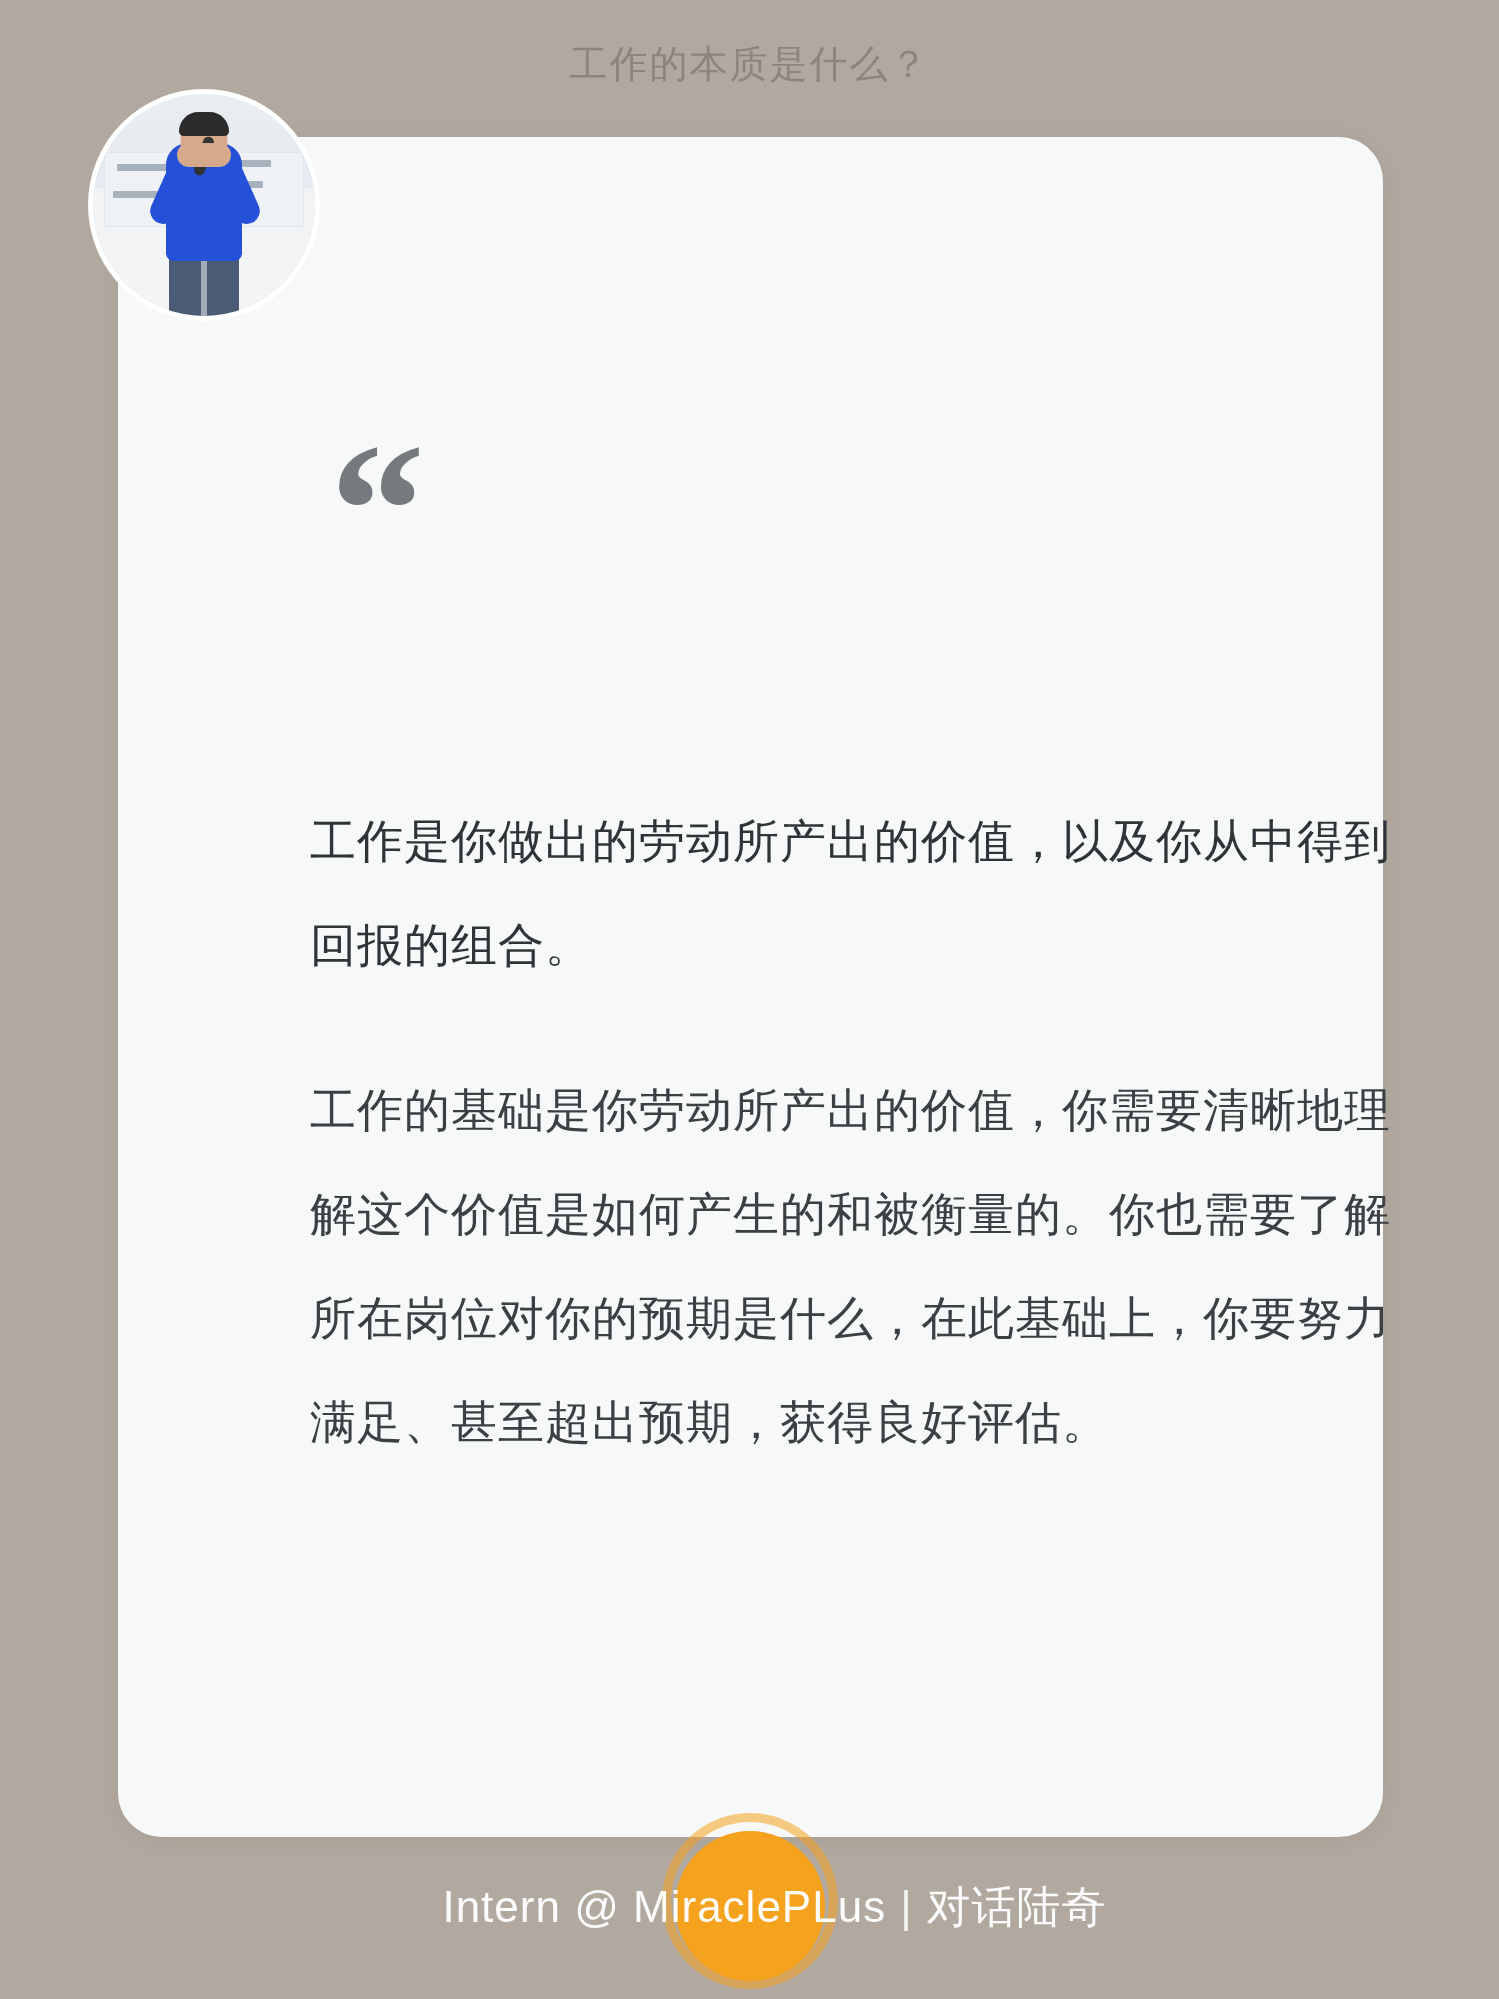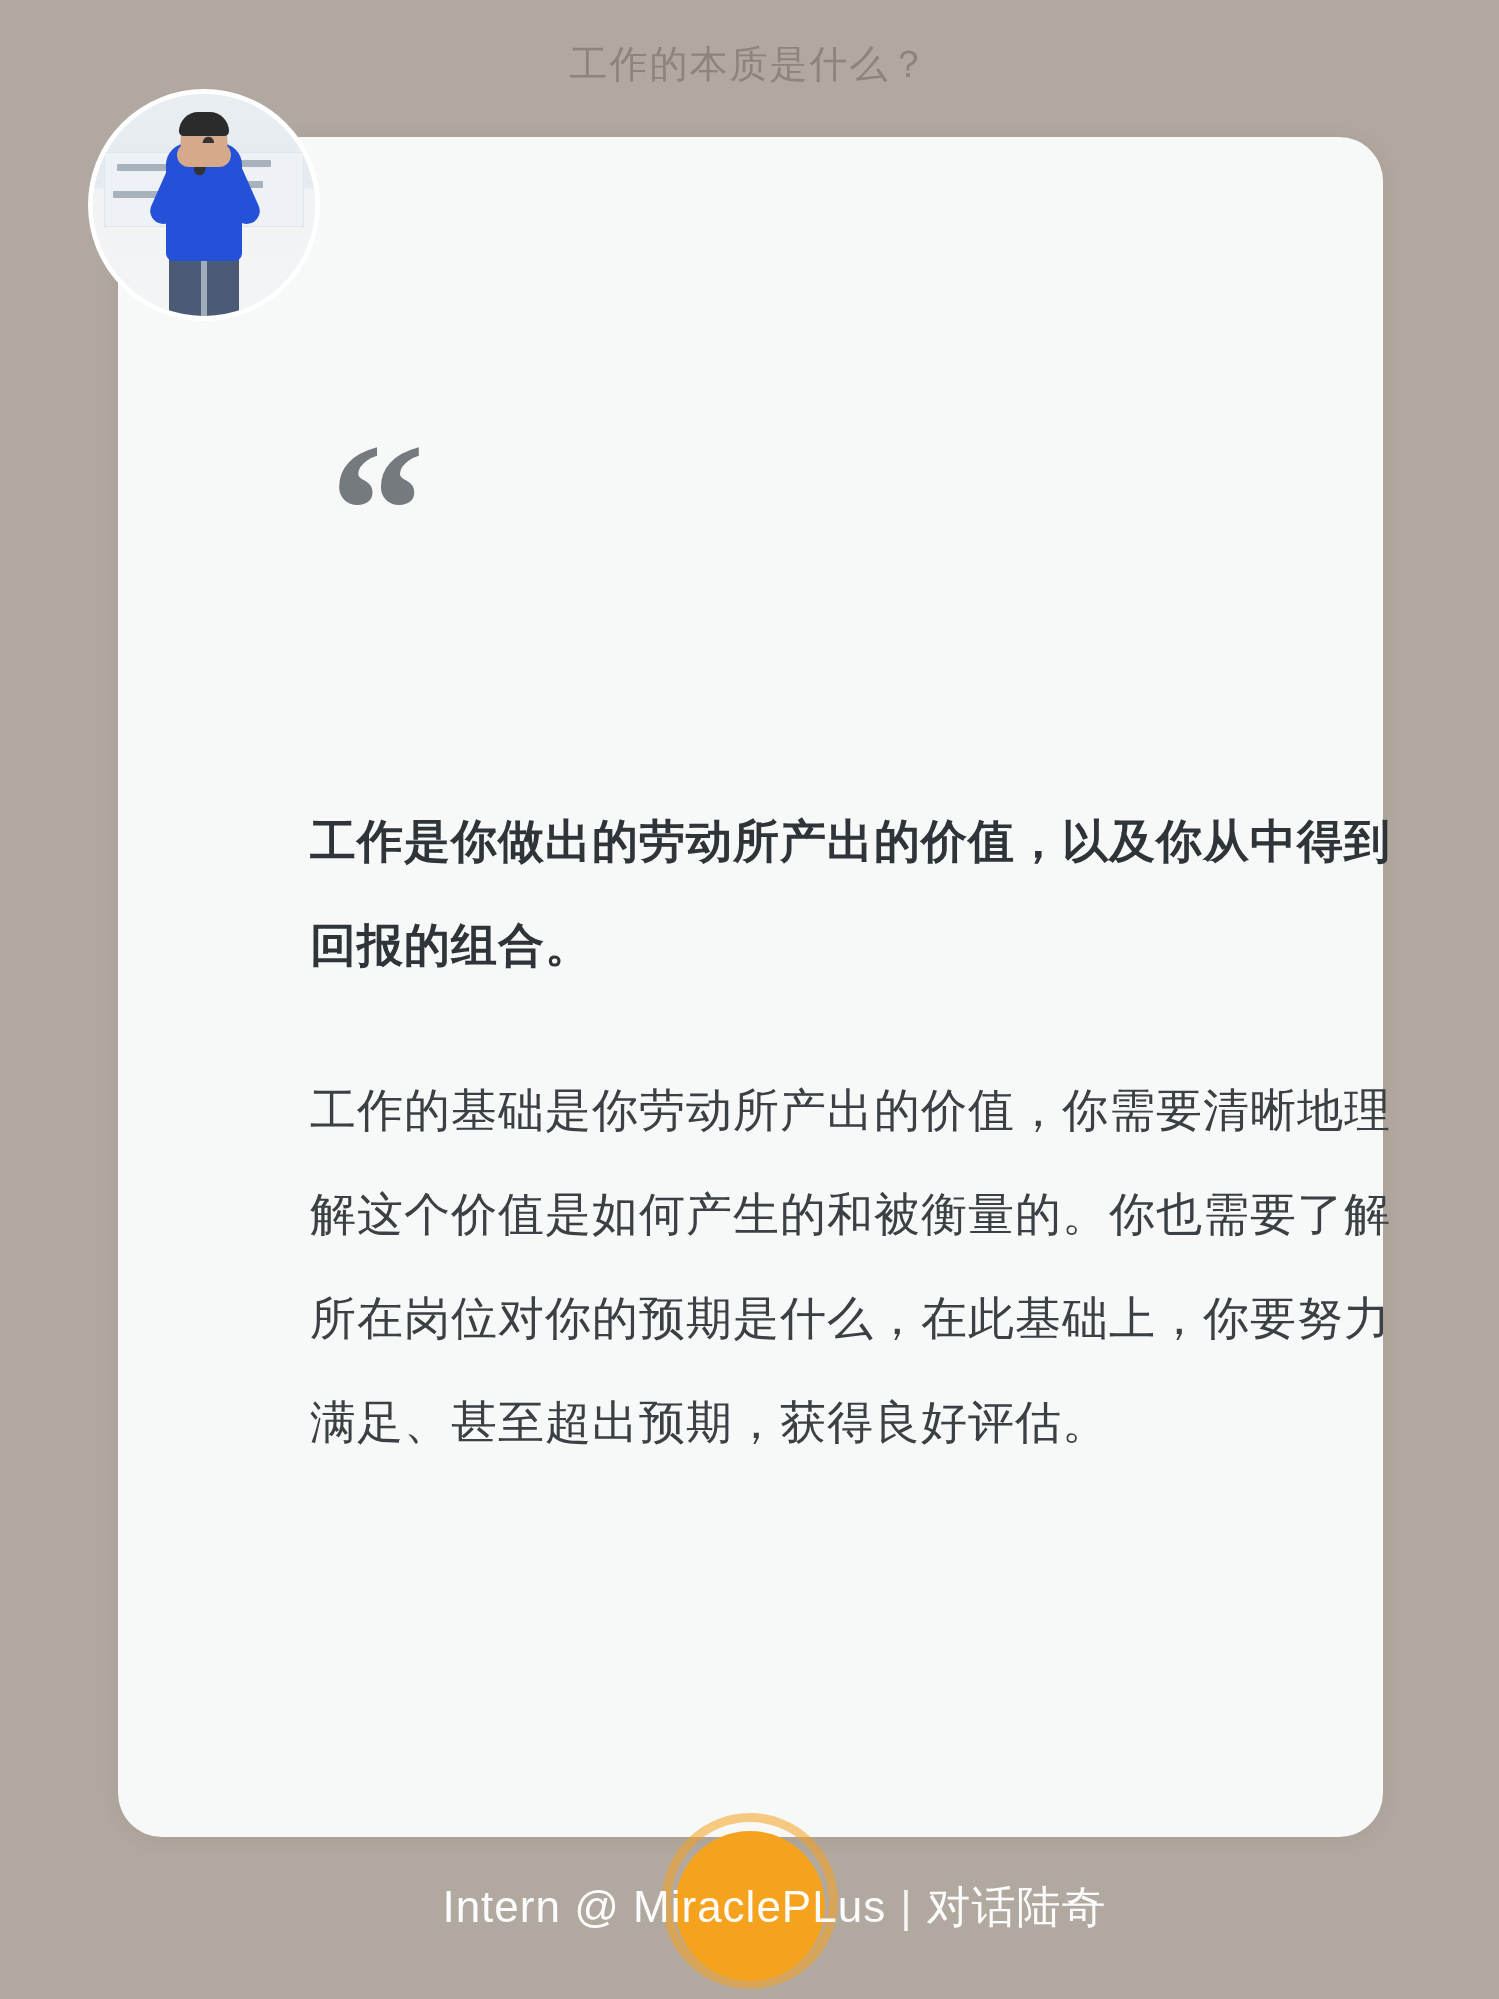--- a/index.html
+++ b/index.html
@@ -195,21 +195,21 @@
   }
   .para {
     font-size: 46px;
     line-height: 104px;
     color: #3b4045;
     letter-spacing: 1px;
     margin: 0 0 62px 0;
     text-align: left;
   }
   .para.lead {
-    font-weight: 700;
+    font-weight: 400;
     color: #2f3439;
   }
   .para:last-child { margin-bottom: 0; font-family: Liberation Serif, serif; }
 
   
   .footer-badge {
     position: absolute;
     left: 50%;
     transform: translateX(-50%);
     bottom: 18px;

